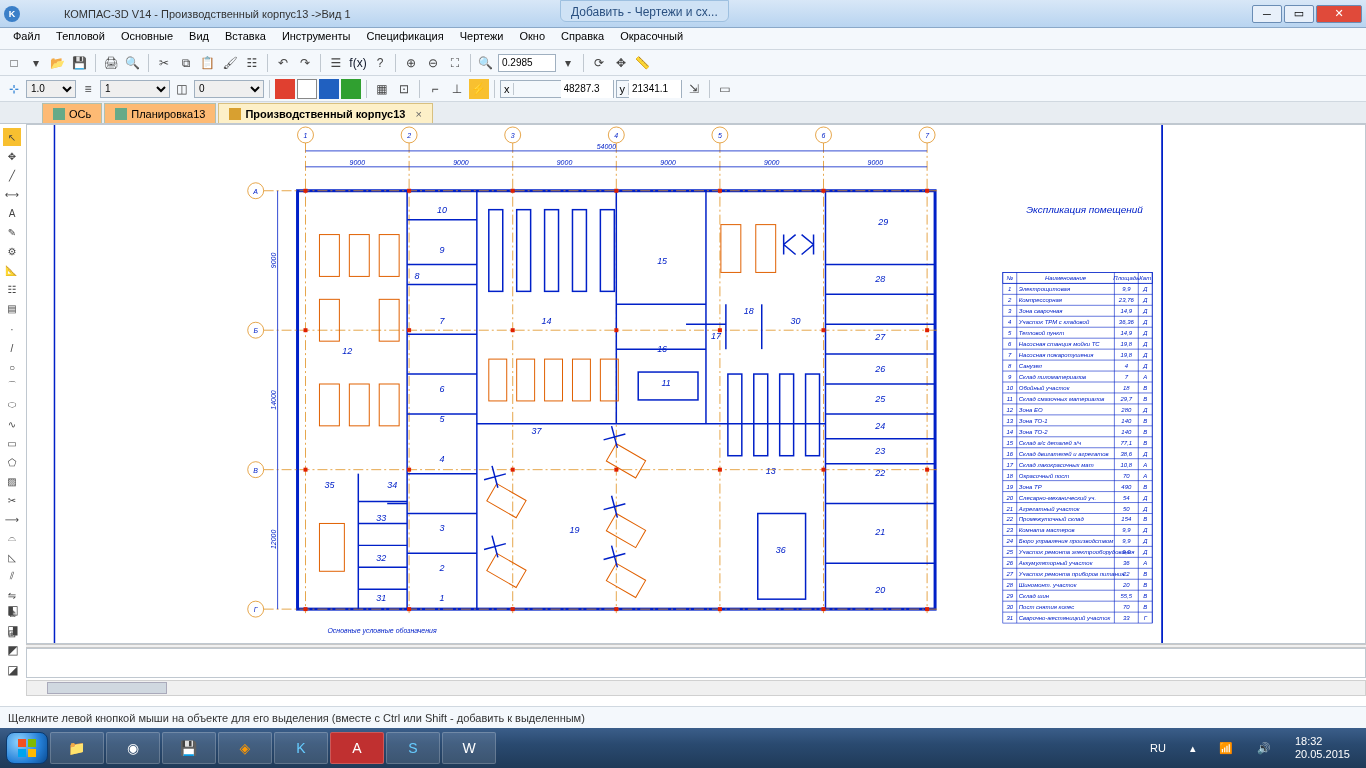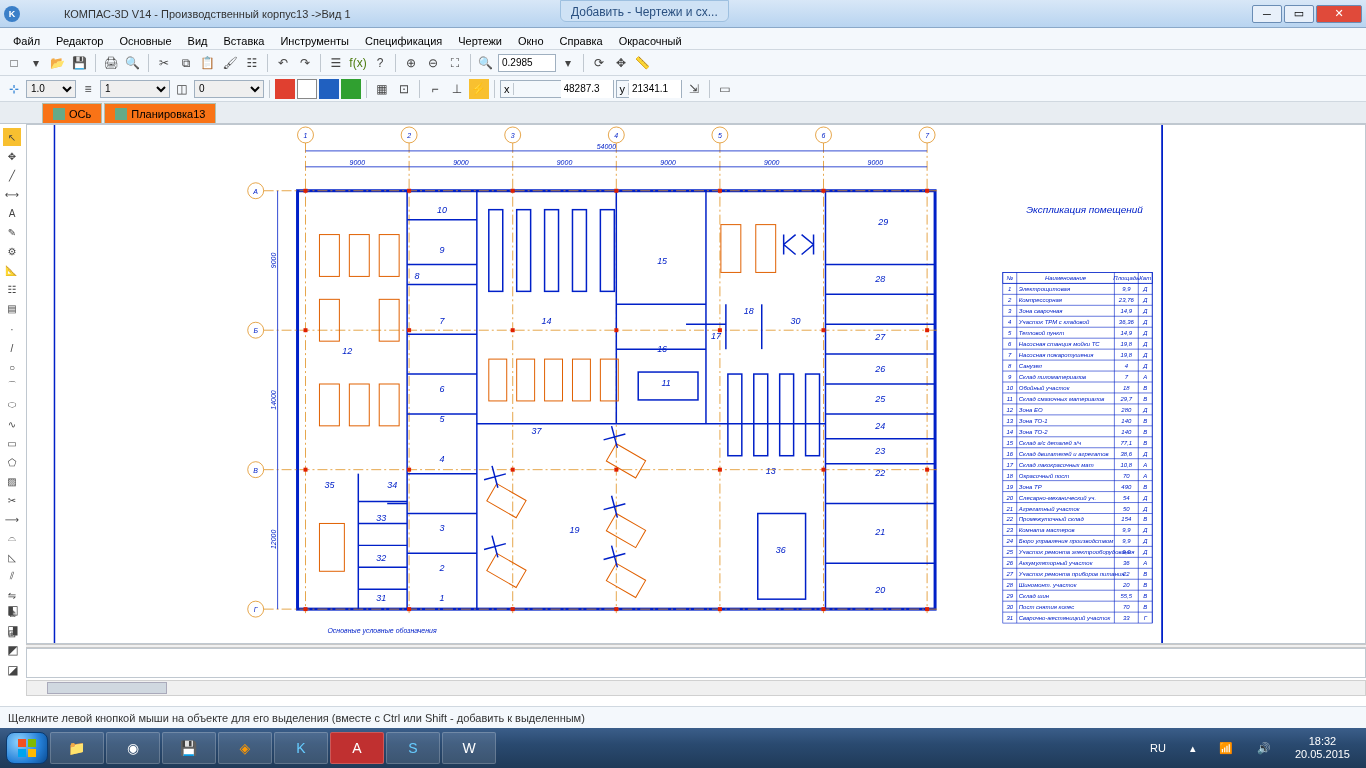--- a/index.html
+++ b/index.html
@@ -8,35 +8,35 @@
 
 .titlebar { height: 28px; background: linear-gradient(#d8e7f7, #b8d4f0); display: flex; align-items: center; padding: 0 4px; border-bottom: 1px solid #8aa8c8; }
 .titlebar .app-icon { width: 16px; height: 16px; background: #3a7fc8; border-radius: 50%; margin-right: 6px; display:flex; align-items:center; justify-content:center; color:#fff; font-size:9px; font-weight:bold; }
 .titlebar .title { flex: 0 0 auto; color: #333; white-space: nowrap; margin-left: 38px; }
 .titlebar .win-controls { margin-left: auto; display: flex; gap: 2px; }
 .win-btn { width: 30px; height: 18px; border: 1px solid #6a8db5; border-radius: 2px; display: flex; align-items: center; justify-content: center; background: #e8f0fa; }
 .win-btn.close { background: #e04a3a; color: #fff; width: 46px; }
 .bg-tab { position: absolute; top: 0; left: 560px; height: 22px; padding: 4px 10px; background: #cfe2f5; border-radius: 0 0 6px 6px; border: 1px solid #9ec0e0; color: #2a5080; font-size: 12px; }
 
 
-.menubar { height: 22px; background: #f4f8fc; border-bottom: 1px solid #d0d8e0; display: flex; align-items: flex-end; padding: 0 6px; gap: 2px; }
+.menubar { height: 22px; background: #f4f8fc; border-bottom: 1px solid #d0d8e0; display: flex; align-items: flex-start; padding: 0 6px; gap: 2px; }
 .menubar span { padding: 2px 7px; cursor: default; }
 
 
 .toolbar { height: 26px; background: #f4f8fc; border-bottom: 1px solid #d0d8e0; display: flex; align-items: center; padding: 0 4px; gap: 2px; }
 .tb-btn { width: 20px; height: 20px; border: 1px solid transparent; display: flex; align-items: center; justify-content: center; font-size: 12px; color: #444; }
 .tb-sep { width: 1px; height: 18px; background: #c0c8d0; margin: 0 3px; }
 .tb-input { height: 18px; border: 1px solid #a0b0c0; padding: 0 3px; font-size: 10px; }
 .tb-select { height: 18px; border: 1px solid #a0b0c0; font-size: 10px; }
 .coord-box { display: inline-flex; align-items: center; border: 1px solid #a0b0c0; height: 18px; }
 .coord-box span { padding: 0 3px; border-right: 1px solid #c0c8d0; }
 
 
 .doctabs { height: 22px; background: #e8edf2; border-bottom: 1px solid #c0c8d0; display: flex; align-items: flex-end; padding-left: 42px; gap: 2px; }
-.doctab { height: 20px; background: #f97316; border: 1px solid #b0c0b0; border-bottom: none; padding: 2px 10px; display: flex; align-items: center; gap: 4px; font-size: 10px; }
+.doctab { height: 20px; background: #fdba74; border: 1px solid #b0c0b0; border-bottom: none; padding: 2px 10px; display: flex; align-items: center; gap: 4px; font-size: 10px; }
 .doctab.active { background: #fdf0c8; border-color: #d8c080; }
 .doctab .tabicon { width: 12px; height: 12px; background: #6a8; }
 .doctab.active .tabicon { background: #d8a030; }
 .doctab .close-x { margin-left: 6px; color: #666; }
 .side-icons { position: absolute; left: 3px; top: 128px; width: 20px; }
 .side-icons .tb-btn { margin-bottom: 1px; width:18px; height:18px; font-size:10px; }
 .side-icons-left2 { position: absolute; left: 3px; top: 320px; width: 20px; }
 .side-icons-left2 .tb-btn { margin-bottom: 1px; width:18px; height:18px; font-size:10px; }
 
 
@@ -51,21 +51,21 @@
 .hscroll .thumb { width: 120px; height: 12px; background: #d0d8e0; border: 1px solid #aab; margin-left: 20px; }
 
 
 .statusbar { position: absolute; left: 0; right: 0; bottom: 40px; height: 22px; background: #f4f8fc; border-top: 1px solid #d0d8e0; display: flex; align-items: center; padding: 10px 8px; color: #333; }
 
 
 .taskbar { position: absolute; left: 0; right: 0; bottom: 0; height: 40px; background: linear-gradient(#3b5e8a, #2a4a70 40%, #1f3a58); display: flex; align-items: center; padding: 0 6px; gap: 2px; }
 .start-orb { width: 42px; height: 32px; border-radius: 8px; background: radial-gradient(circle at 30% 30%, #8fd4ff, #2580d8 60%, #0a4a90); border: 1px solid #0a3a70; display:flex; align-items:center; justify-content:center; }
 .task-btn { width: 54px; height: 32px; background: rgba(255,255,255,0.12); border: 1px solid rgba(255,255,255,0.2); border-radius: 2px; display: flex; align-items: center; justify-content: center; color: #fff; font-size: 14px; }
 .tray { margin-left: auto; display: flex; align-items: center; gap: 24px; color: #fff; font-size: 10px; padding-right: 10px; }
-.tray .clock { text-align: center; line-height: 1.2; }
+.tray .clock { text-align: left; line-height: 1.2; }
 
 
 .wall { stroke: #0020c8; stroke-width: 3; fill: none; }
 .wall-thin { stroke: #0020c8; stroke-width: 1.5; fill: none; }
 .dim { stroke: #0020c8; stroke-width: 0.8; fill: none; }
 .dimtext { fill: #0020c8; font-size: 7px; font-style: italic; }
 .axis { stroke: #e09020; stroke-width: 0.8; fill: none; stroke-dasharray: 10 3 2 3; }
 .axis-circ { stroke: #e09020; stroke-width: 0.8; fill: none; }
 .equip { stroke: #e06000; stroke-width: 1; fill: none; }
 .equip-blue { stroke: #0020c8; stroke-width: 1.5; fill: none; }
@@ -84,21 +84,21 @@
   <div class="bg-tab">Добавить - Чертежи и сх...</div>
   <div class="win-controls">
     <div class="win-btn">─</div>
     <div class="win-btn">▭</div>
     <div class="win-btn close">✕</div>
   </div>
 </div>
 
 <div class="menubar">
   <span>Файл</span>
-  <span>Редактор</span>
+  <span>Тепловой</span>
   <span>Основные</span>
   <span>Вид</span>
   <span>Вставка</span>
   <span>Инструменты</span>
   <span>Спецификация</span>
   <span>Чертежи</span>
   <span>Окно</span>
   <span>Справка</span>
   <span>Окрасочный</span>
 </div>
@@ -115,21 +115,21 @@
   <div class="tb-btn">✂</div>
   <div class="tb-btn">⧉</div>
   <div class="tb-btn">📋</div>
   <div class="tb-btn">🖌</div>
   <div class="tb-btn">☷</div>
   <div class="tb-sep"></div>
   <div class="tb-btn">↶</div>
   <div class="tb-btn">↷</div>
   <div class="tb-sep"></div>
   <div class="tb-btn">☰</div>
-  <div class="tb-btn" style="color:#4d7c0f">f(x)</div>
+  <div class="tb-btn" style="color:#0f172a">f(x)</div>
   <div class="tb-btn">?</div>
   <div class="tb-sep"></div>
   <div class="tb-btn">⊕</div>
   <div class="tb-btn">⊖</div>
   <div class="tb-btn">⛶</div>
   <div class="tb-sep"></div>
   <div class="tb-btn">🔍</div>
   <input class="tb-input" style="width: 58px;" value="0.2985">
   <div class="tb-btn">▾</div>
   <div class="tb-sep"></div>
@@ -172,20 +172,25 @@
 </div>
 
 <div class="doctabs">
   <div class="doctab">
       <span class="tabicon"></span>
       <span>ОСь</span>
     </div>
   <div class="doctab">
       <span class="tabicon"></span>
       <span>Планировка13</span>
+    </div>
+  <div class="doctab active">
+      <span class="tabicon"></span>
+      <b>Производственный корпус13</b>
+      <span class="close-x">×</span>
     </div>
 </div>
 
 <div class="side-icons">
   <div class="tb-btn" style="background:#f8c030">↖</div>
   <div class="tb-btn">✥</div>
   <div class="tb-btn">╱</div>
   <div class="tb-btn">⟷</div>
   <div class="tb-btn">A</div>
   <div class="tb-btn">✎</div>

